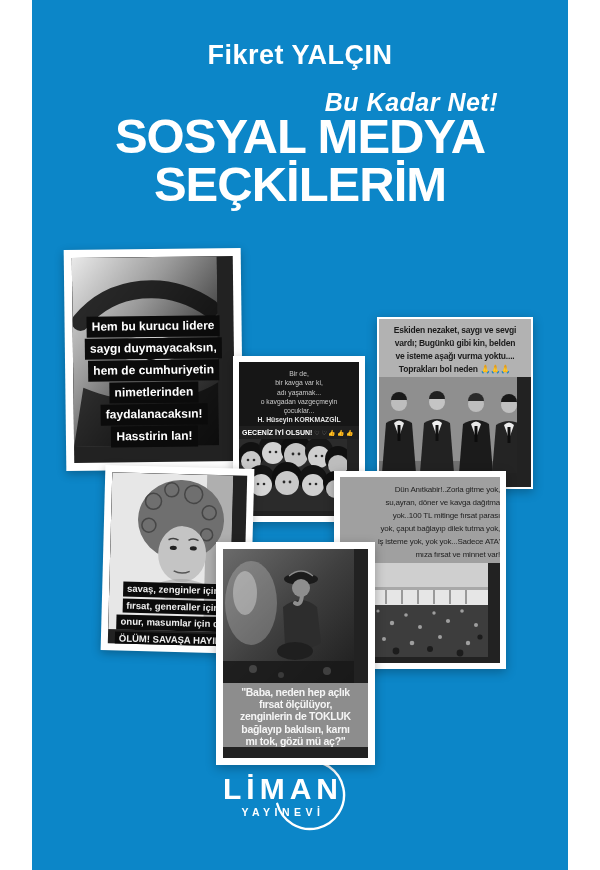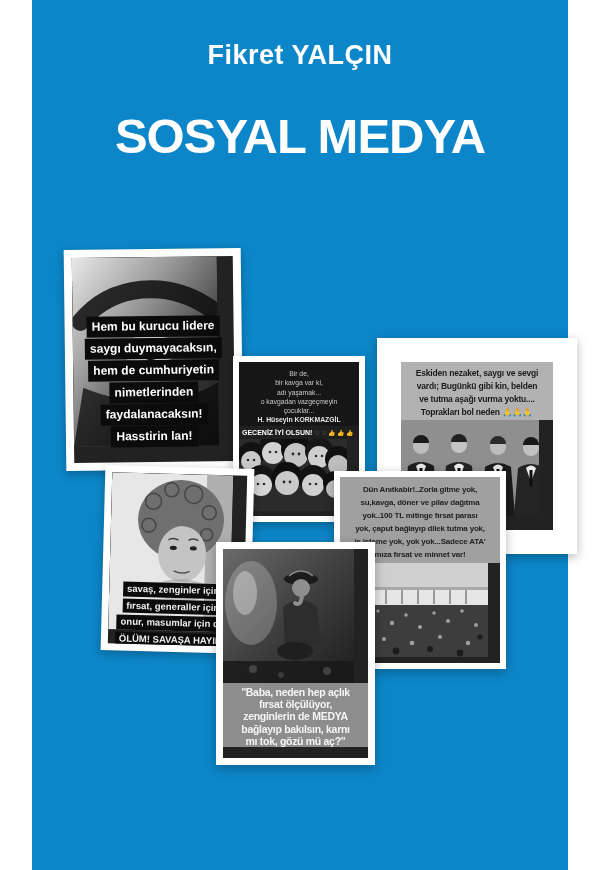--- a/index.html
+++ b/index.html
@@ -34,33 +34,33 @@
           font-size:12px; padding:1px 5px; white-space:nowrap; }
 
   .children-card { left:201px; top:356px; width:120px; height:154px; padding:6px; z-index:3; }
   .poembox { height:57px; background:#161616; color:#c9c9c9; text-align:center;
              font-size:6.8px; line-height:9.3px; padding-top:7px; }
   .poembox .poet { color:#e3e3e3; font-weight:700; }
   .nightbar { height:13px; background:#1f1f1f; color:#ffffff; font-size:7px; font-weight:700;
               line-height:13px; padding-left:3px; white-space:nowrap; overflow:hidden; }
   .nightbar .icons { color:#9a9a9a; font-size:6px; font-weight:400; }
 
-  .politicians-card { left:345px; top:338px; width:152px; height:168px; padding:24px; z-index:3; }
+  .politicians-card { left:345px; top:317px; width:152px; height:168px; padding:2px; z-index:3; }
   .polcap { height:53px; background:#b2b2b2; color:#1a1a1a; text-align:center;
             font-size:8.5px; font-weight:700; line-height:13px; padding-top:5px; letter-spacing:-.2px; }
   .polcap div { white-space:nowrap; }
 
   .crying-card { left:71px; top:467px; width:135px; height:171px; padding:7px; transform:rotate(1.5deg); z-index:4; }
   .crying-caption { position:absolute; left:1px; right:8px; bottom:-2px; text-align:center; }
   .crying-caption .chipline { line-height:14.5px; }
   .crying-caption .chip { font-size:9.5px; color:#ededed; padding:0 4px; }
 
   .anitkabir-card { left:302px; top:471px; width:160px; height:186px; padding:6px; z-index:5; }
-  .anitcap { height:80px; background:#a0a0a0; color:#1f1f1f; text-align:center;
-             font-size:8px; font-weight:700; line-height:13px; padding-top:6px; letter-spacing:-.2px; }
+  .anitcap { height:80px; background:#a0a0a0; color:#1f1f1f; text-align:right;
+             font-size:8px; font-weight:400; line-height:13px; padding-top:6px; letter-spacing:-.2px; }
   .anitcap div { white-space:nowrap; }
 
   .hat-card { left:184px; top:542px; width:145px; height:209px; padding:7px; z-index:6; }
   .hatcap { height:61px; background:#8d8d8d; color:#f5f5f5; text-align:center;
             font-size:10.5px; font-weight:700; line-height:12.2px; padding-top:3px; letter-spacing:-.3px; }
   .hatcap div { white-space:nowrap; }
 
   
   .logo { position:absolute; left:0; top:757px; width:536px; height:84px; }
   .logo-name { position:absolute; left:131px; top:15px; width:240px; text-align:center;
@@ -69,22 +69,24 @@
                font-size:10.5px; font-weight:700; letter-spacing:4.5px; }
   .logo-arc  { position:absolute; left:240px; top:0; }
 </style>
 </head>
 <body>
 
 <div class="page">
   <div class="cover">
 
     <div class="author">Fikret YALÇIN</div>
+    <div class="tagline">Bu Kadar Net!</div>
     <div class="title">
       <div>SOSYAL MEDYA</div>
+      <div>SEÇKİLERİM</div>
     </div>
 
     <div class="card eye-card">
       <div class="inner">
         <svg class="ph" width="145" height="189" viewBox="0 0 145 189" preserveAspectRatio="none">
           <defs>
             <linearGradient id="g_eye" x1="0" y1="0" x2="1" y2="1">
               <stop offset="0" stop-color="#e9e9e9"></stop>
                 <stop offset="0.35" stop-color="#9a9a9a"></stop>
               <stop offset="0.7" stop-color="#3a3a3a"></stop>
@@ -162,21 +164,21 @@
           </g>
         </svg>
       </div>
     </div>
 
     <div class="card politicians-card">
       <div class="inner">
         <div class="polcap">
           <div>Eskiden nezaket, saygı ve sevgi</div>
           <div>vardı; Bugünkü gibi kin, belden</div>
-          <div>ve tutma aşağı vurma yoktu....</div>
+          <div>ve isteme aşağı vurma yoktu....</div>
           <div>Toprakları bol neden 🙏🙏🙏</div>
         </div>
         <svg class="ph" width="138" height="96" viewBox="0 0 138 96" preserveAspectRatio="none">
           <rect width="138" height="96" fill="#8f8f8f"></rect>
           <rect y="84" width="138" height="12" fill="#707070"></rect>
           <g>
             <path d="M3,96 L7,46 Q20,38 33,46 L37,96 Z" fill="#1e1e1e"></path>
             <circle cx="20" cy="26" r="8" fill="#bdbdbd"></circle>
               <path d="M12,23 A8,8 0 0 1 28,23 Z" fill="#1a1a1a"></path>
             <path d="M15,46 L20,60 L25,46 Q20,41 15,46 Z" fill="#e8e8e8"></path>
@@ -235,21 +237,21 @@
           <div class="chipline"><span class="chip">onur, masumlar için de</span></div>
           <div class="chipline"><span class="chip">ÖLÜM! SAVAŞA HAYIR!</span></div>
         </div>
       </div>
     </div>
 
     <div class="card anitkabir-card">
       <div class="inner">
         <div class="anitcap">
           <div>Dün Anıtkabir!..Zorla gitme yok,</div>
-          <div>su,kavga, döner ve pilav dağıtma</div>
+          <div>su,ayran, döner ve kavga dağıtma</div>
           <div>yok..100 TL mitinge fırsat parası</div>
           <div>yok, çaput bağlayıp dilek tutma yok,</div>
           <div>iş isteme yok, yok yok...Sadece ATA'</div>
           <div>mıza  fırsat ve minnet var!</div>
         </div>
         <svg class="ph" width="148" height="94" viewBox="0 0 148 94" preserveAspectRatio="none">
           <rect width="148" height="94" fill="#cfcfcf"></rect>
           <rect y="26" width="148" height="16" fill="#e6e6e6"></rect>
           <g stroke="#9a9a9a" stroke-width="2">
             <line x1="14" y1="27" x2="14" y2="41"></line>
@@ -312,22 +314,29 @@
           <path d="M72,54 Q78,58 79,46" stroke="#8e8e8e" stroke-width="4" fill="none" stroke-linecap="round"></path>
           <ellipse cx="72" cy="102" rx="18" ry="9" fill="#1f1f1f"></ellipse>
           <rect y="112" width="131" height="22" fill="#191919" opacity="0.85"></rect>
           <circle cx="30" cy="120" r="4" fill="#444444"></circle>
             <circle cx="58" cy="126" r="3" fill="#3a3a3a"></circle>
           <circle cx="104" cy="122" r="4" fill="#404040"></circle>
         </svg>
         <div class="hatcap">
           <div>"Baba, neden hep açlık</div>
           <div>fırsat ölçülüyor,</div>
-          <div>zenginlerin de MEDYA</div>
+          <div>zenginlerin de TOKLUK</div>
           <div>bağlayıp bakılsın, karnı</div>
           <div>mı tok, gözü mü aç?"</div>
         </div>
       </div>
     </div>
 
+    <div class="logo">
+      <div class="logo-name">LİMAN</div>
+      <div class="logo-sub">YAYINEVİ</div>
+      <svg class="logo-arc" width="76" height="76" viewBox="0 0 76 76">
+        <path d="M32.1 4.5 A34 34 0 1 1 5.2 46.8" stroke="#ffffff" stroke-width="2.4" fill="none" stroke-linecap="round"></path>
+      </svg>
+    </div>
 
   </div>
 </div>
 
 </body></html>

